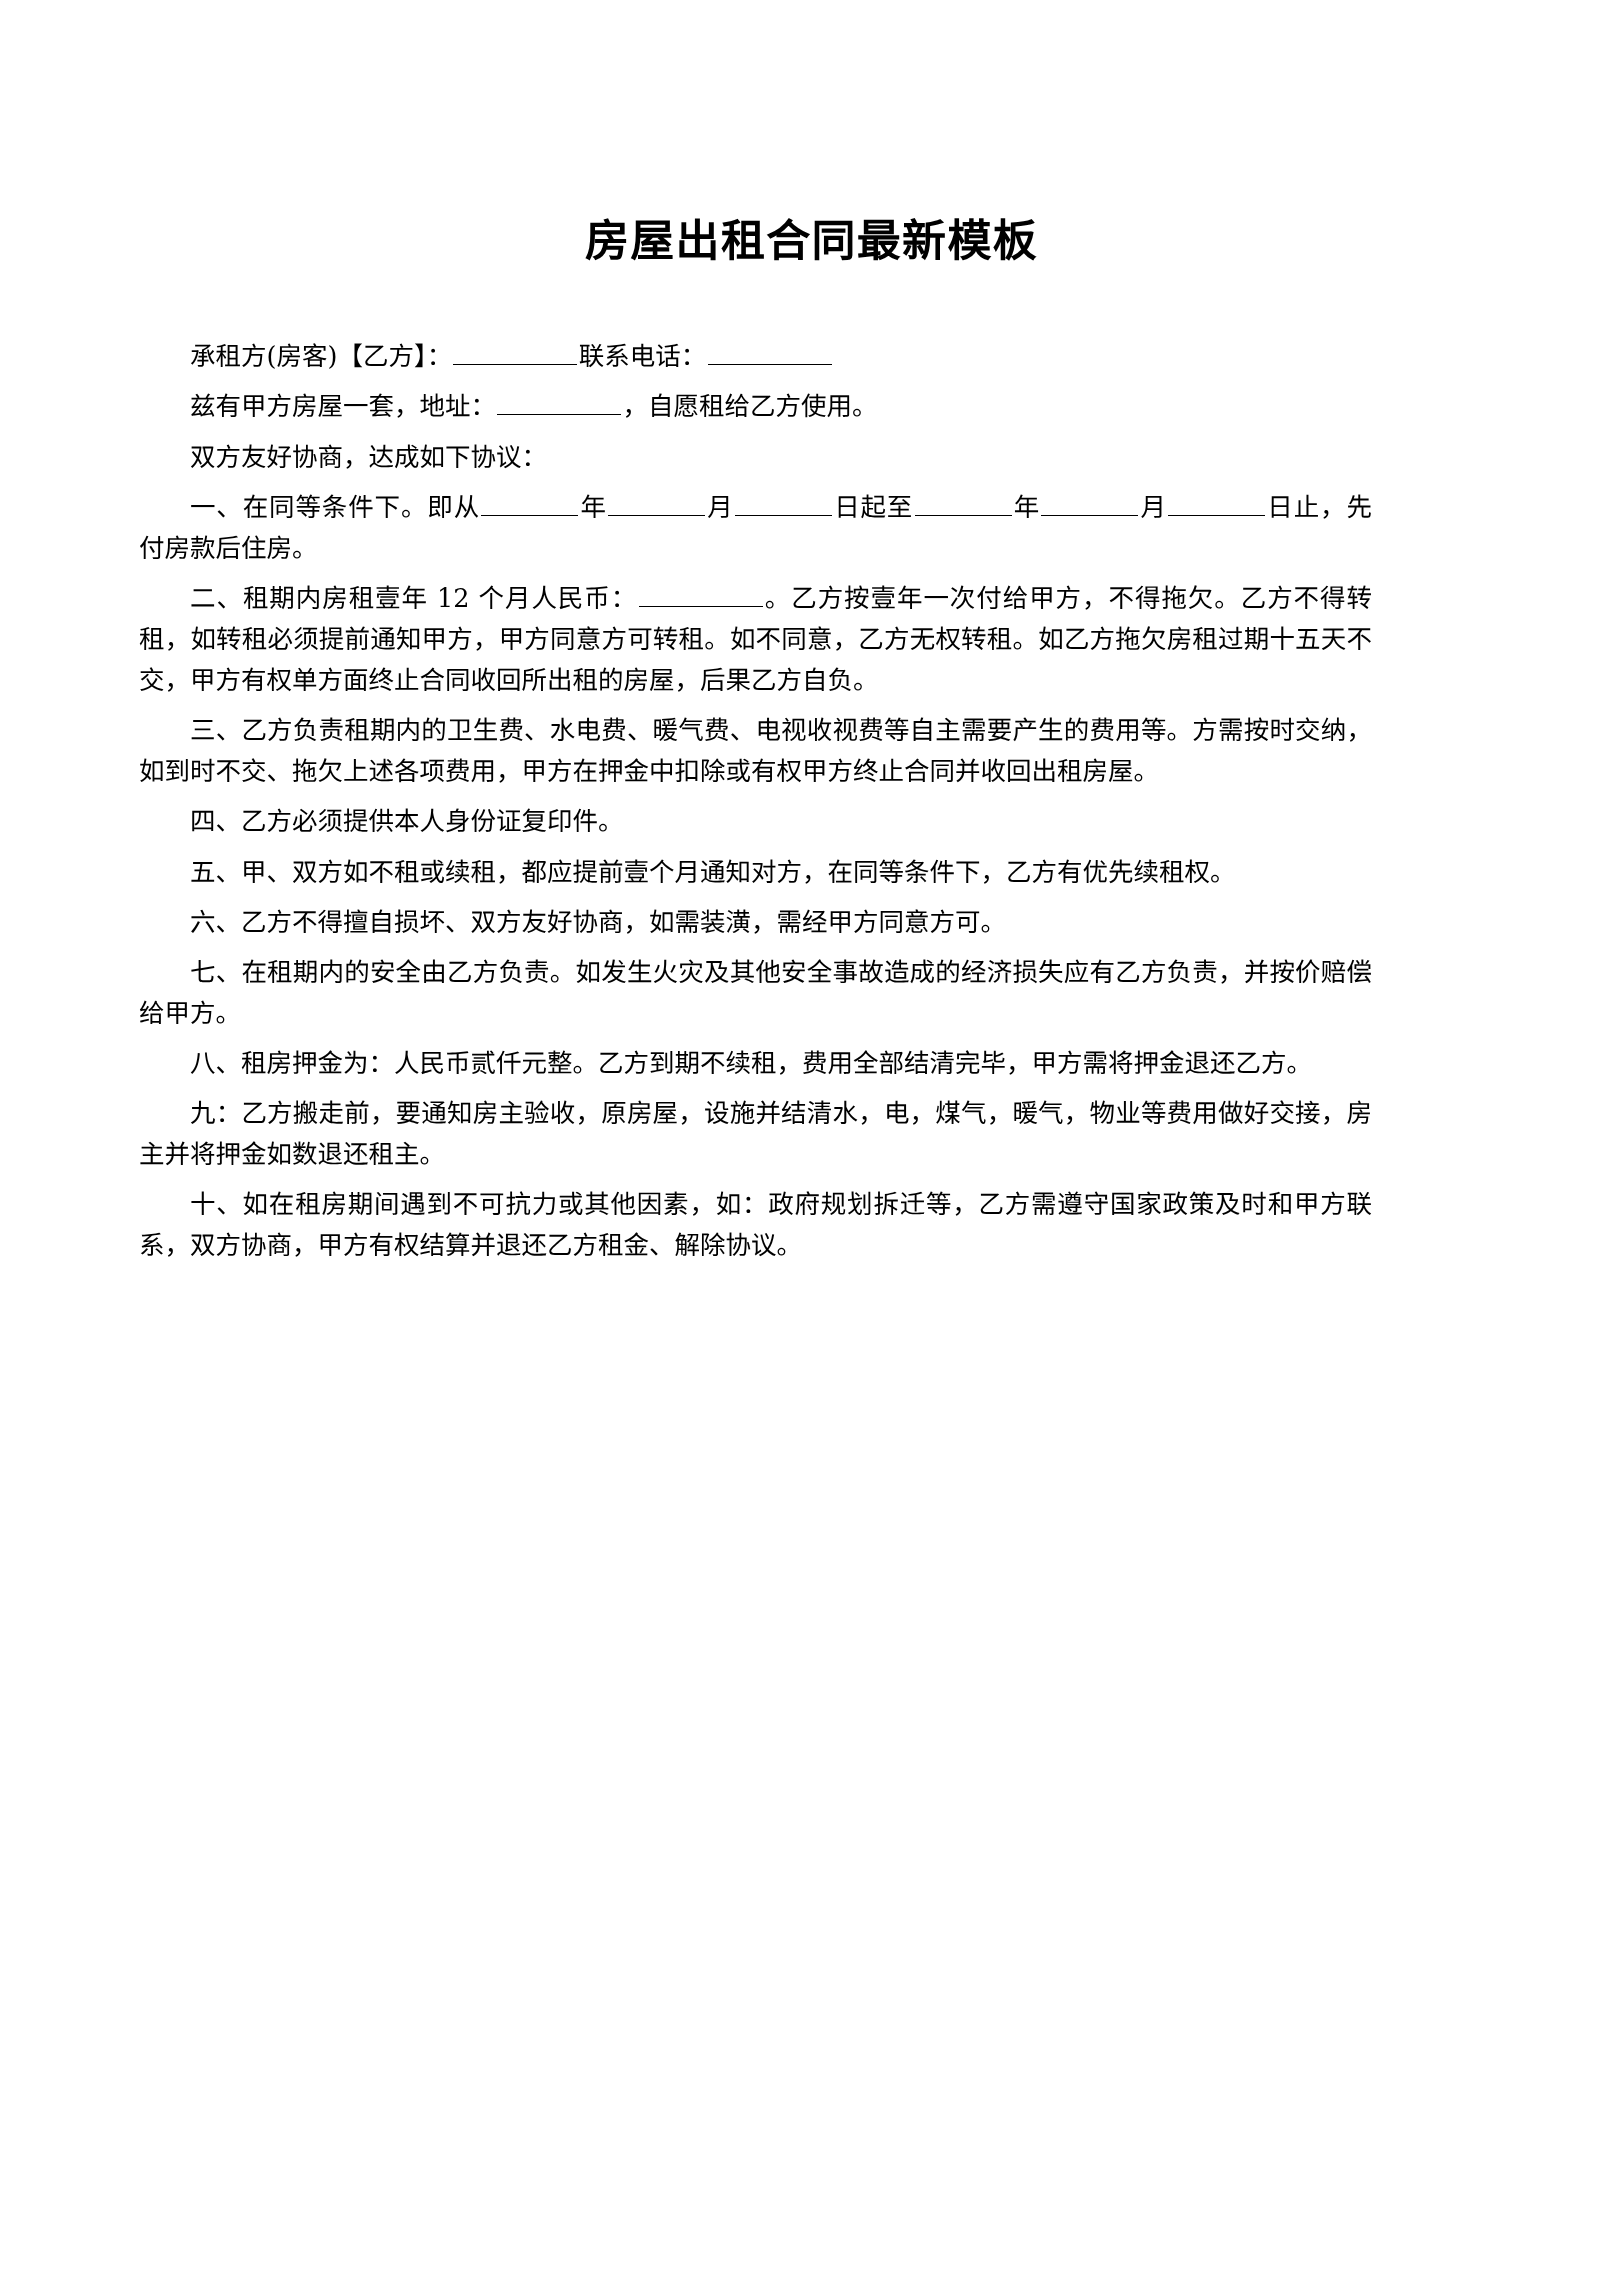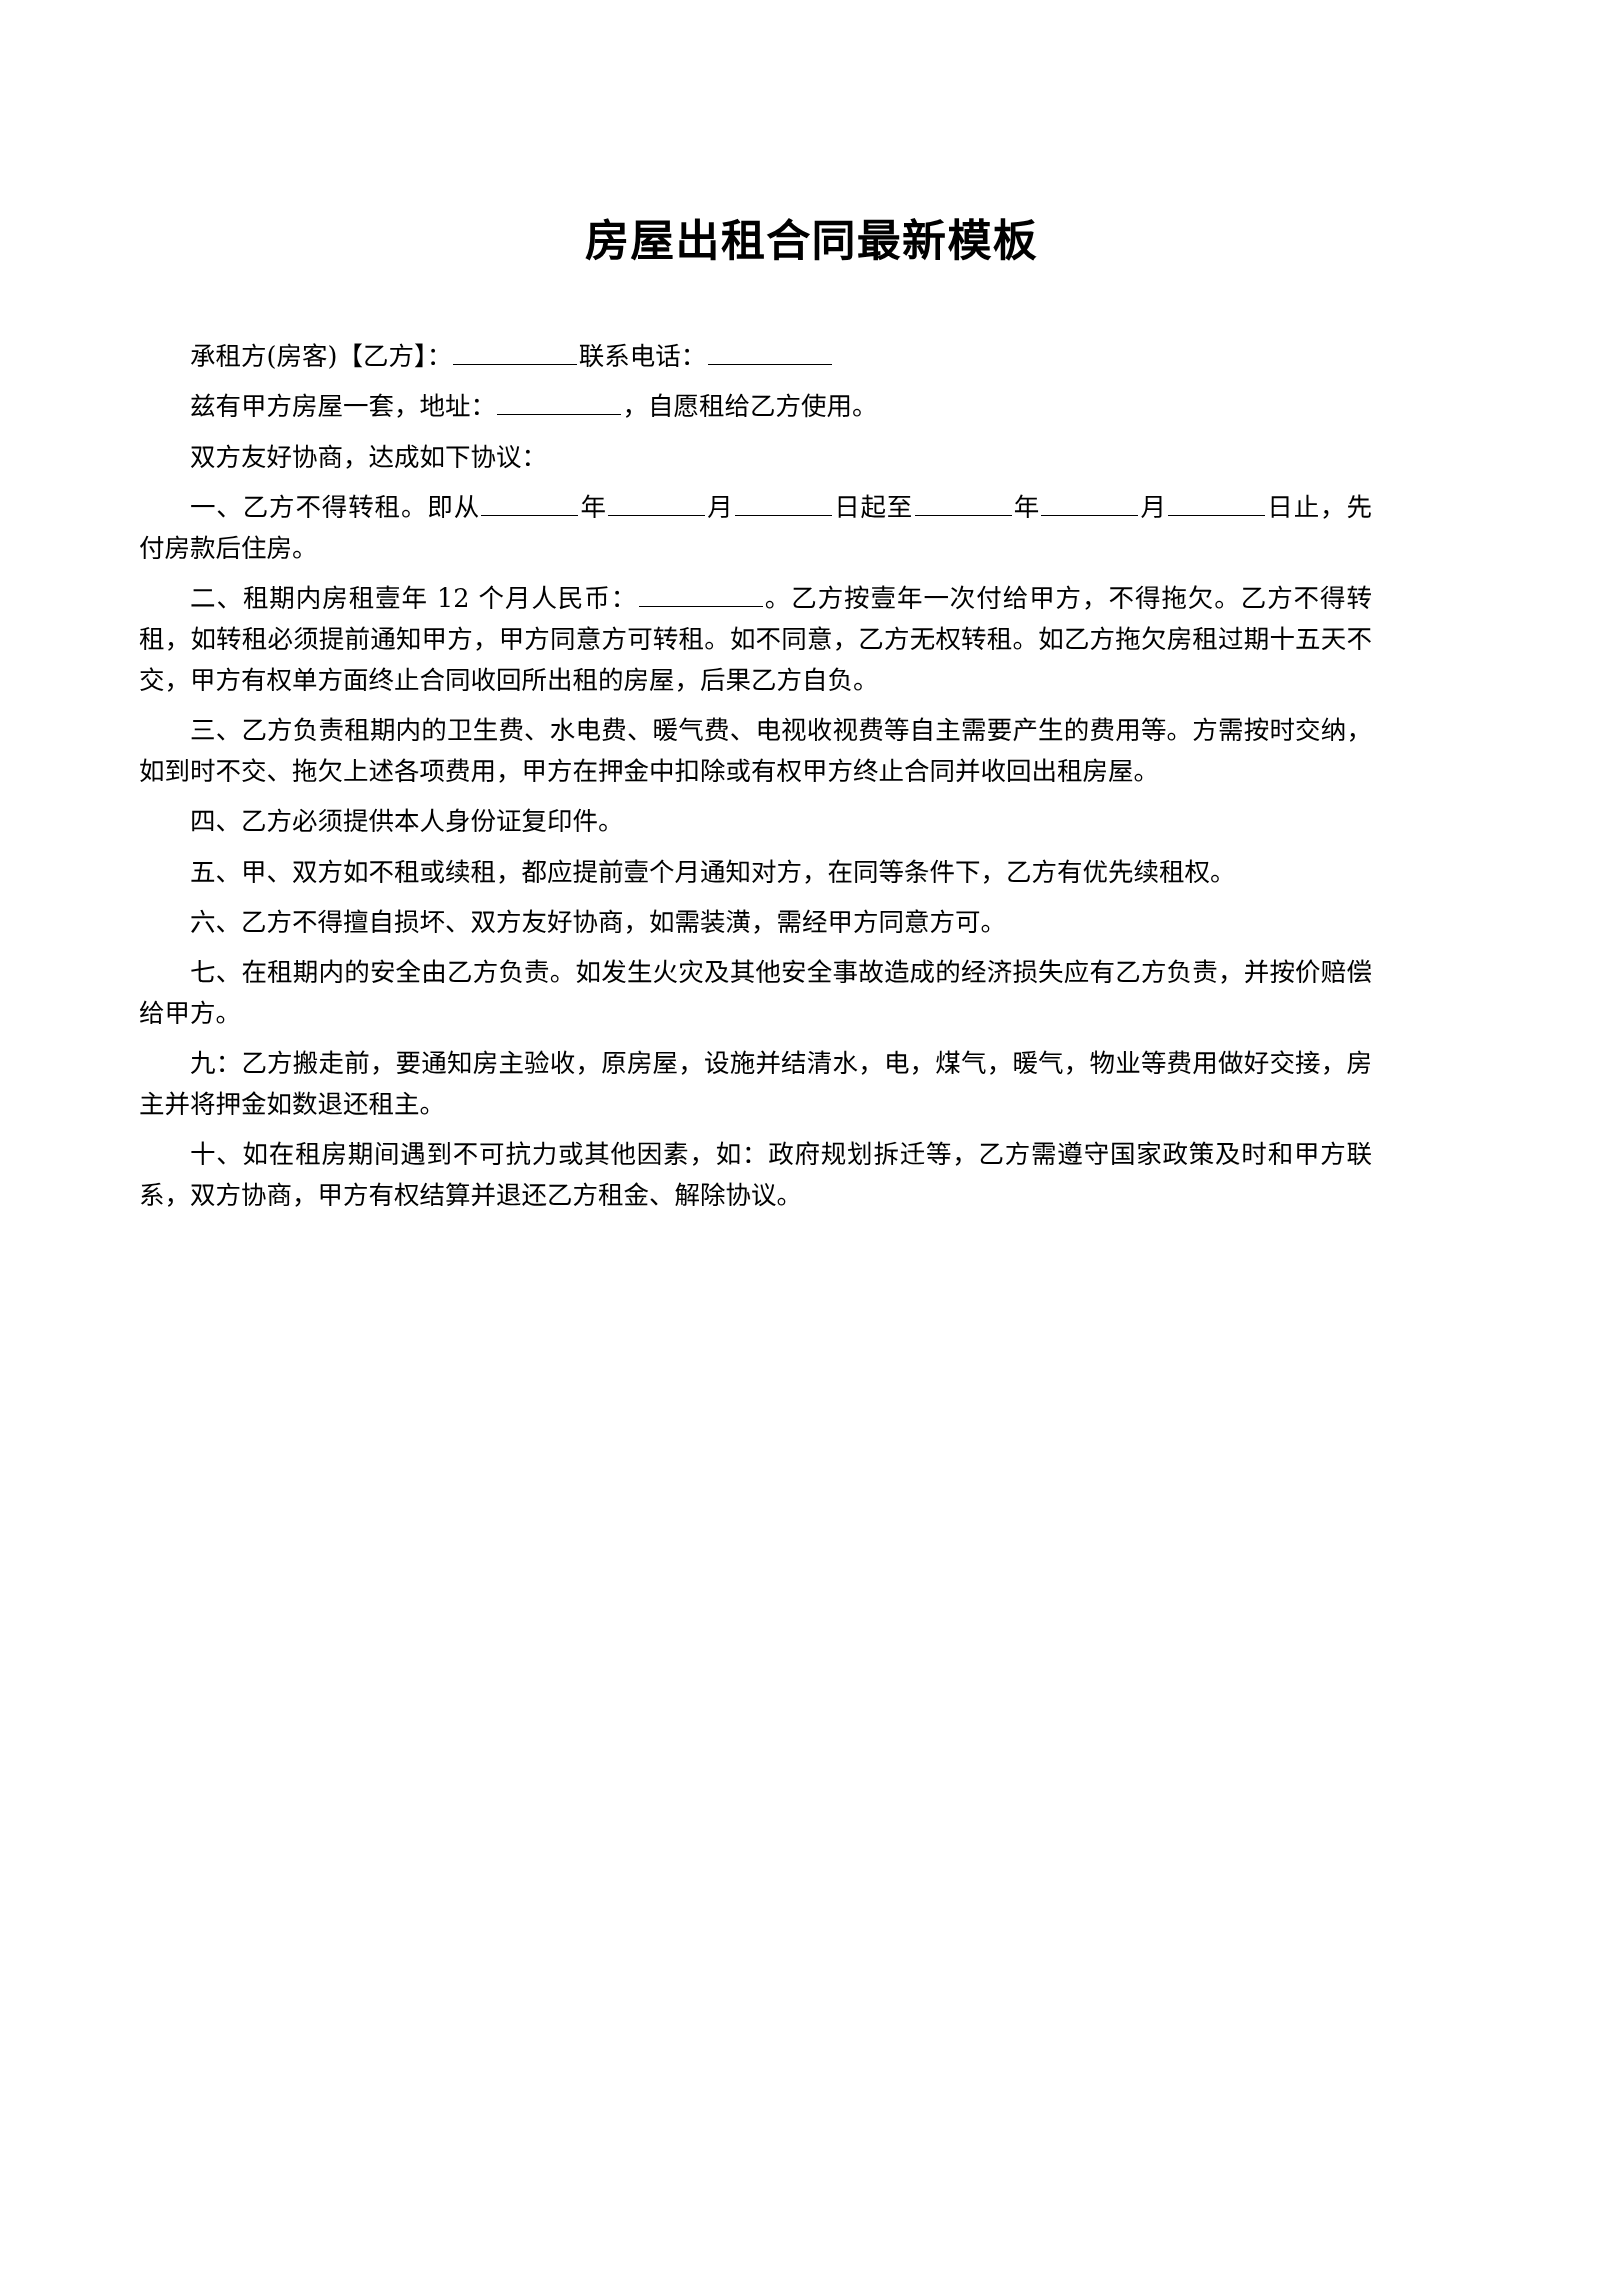--- a/index.html
+++ b/index.html
@@ -89,37 +89,38 @@
       <span>承租方(房客)【乙方】：</span><span class="blank w-md"></span><span>联系电话：</span><span class="blank w-md"></span>
     </p>
 
     <p class="para indent">
       <span>兹有甲方房屋一套，地址：</span><span class="blank w-md"></span><span>，自愿租给乙方使用。</span>
     </p>
 
     <p class="para indent">双方友好协商，达成如下协议：</p>
 
     <p class="para indent">
-      <span>一、乙方不得转租。即从</span><span class="blank w-sm"></span><span>年</span><span class="blank w-sm"></span><span>月</span><span class="blank w-sm"></span><span>日起至</span><span class="blank w-sm"></span><span>年</span><span class="blank w-sm"></span><span>月</span><span class="blank w-sm"></span><span>日止，先付房款后住房。</span>
+      <span>一、在同等条件下。即从</span><span class="blank w-sm"></span><span>年</span><span class="blank w-sm"></span><span>月</span><span class="blank w-sm"></span><span>日起至</span><span class="blank w-sm"></span><span>年</span><span class="blank w-sm"></span><span>月</span><span class="blank w-sm"></span><span>日止，先付房款后住房。</span>
     </p>
 
     <p class="para indent">
       <span>二、租期内房租壹年 12 个月人民币：</span><span class="blank w-md"></span><span>。乙方按壹年一次付给甲方，不得拖欠。乙方不得转租，如转租必须提前通知甲方，甲方同意方可转租。如不同意，乙方无权转租。如乙方拖欠房租过期十五天不交，甲方有权单方面终止合同收回所出租的房屋，后果乙方自负。</span>
     </p>
 
     <p class="para indent">三、乙方负责租期内的卫生费、水电费、暖气费、电视收视费等自主需要产生的费用等。方需按时交纳，如到时不交、拖欠上述各项费用，甲方在押金中扣除或有权甲方终止合同并收回出租房屋。</p>
 
     <p class="para indent">四、乙方必须提供本人身份证复印件。</p>
 
     <p class="para indent">五、甲、双方如不租或续租，都应提前壹个月通知对方，在同等条件下，乙方有优先续租权。</p>
 
     <p class="para indent">六、乙方不得擅自损坏、双方友好协商，如需装潢，需经甲方同意方可。</p>
 
     <p class="para indent">七、在租期内的安全由乙方负责。如发生火灾及其他安全事故造成的经济损失应有乙方负责，并按价赔偿给甲方。</p>
 
+    <p class="para indent">八、租房押金为：人民币贰仟元整。乙方到期不续租，费用全部结清完毕，甲方需将押金退还乙方。</p>
 
     <p class="para indent">九：乙方搬走前，要通知房主验收，原房屋，设施并结清水，电，煤气，暖气，物业等费用做好交接，房主并将押金如数退还租主。</p>
 
     <p class="para indent">十、如在租房期间遇到不可抗力或其他因素，如：政府规划拆迁等，乙方需遵守国家政策及时和甲方联系，双方协商，甲方有权结算并退还乙方租金、解除协议。</p>
 
   </div>
 </div>
 
 
 </body></html>

